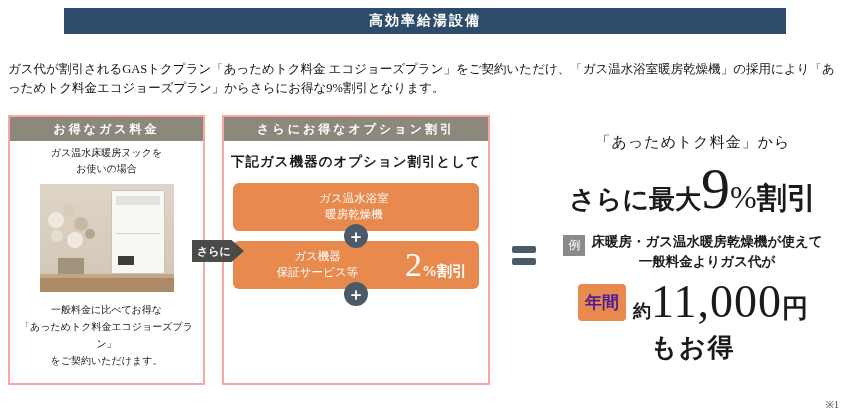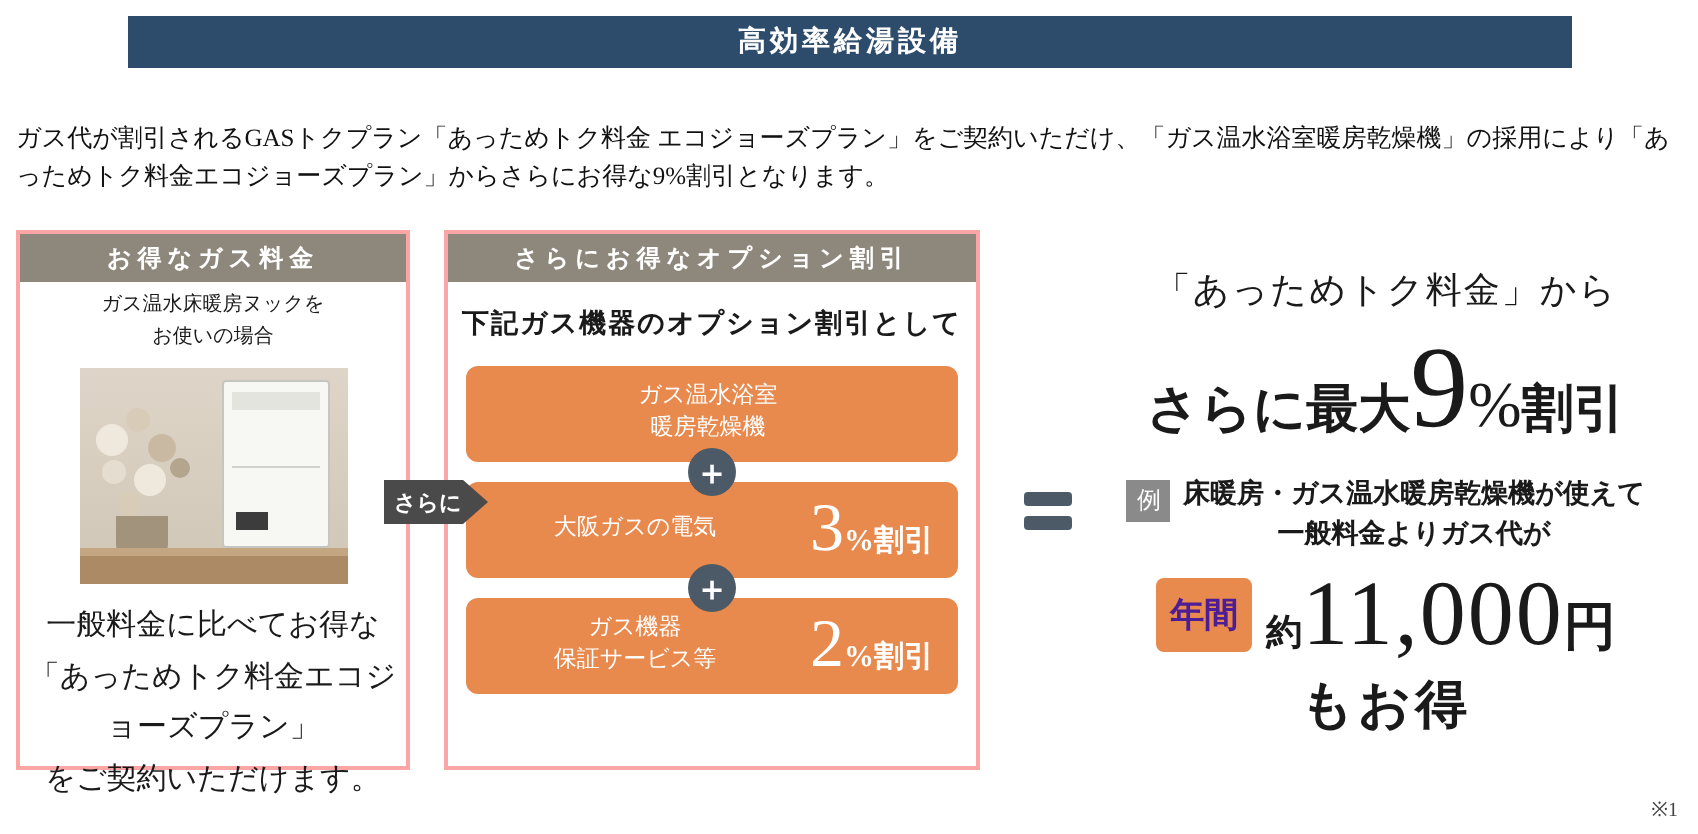--- a/index.html
+++ b/index.html
@@ -49,21 +49,21 @@
   .f3 { left:34px; top:33px; width:14px; height:14px; background:#c9b9a2; }
   .f4 { left:11px; top:46px; width:12px; height:12px; background:#e5ddcf; }
   .f5 { left:27px; top:48px; width:16px; height:16px; background:#efe9dd; }
   .f6 { left:45px; top:45px; width:10px; height:10px; background:#b3a58e; }
   .f7 { left:19px; top:62px; width:12px; height:12px; background:#d8cbb7; }
   .vase {
     position:absolute; left:18px; top:74px; width:26px; height:22px;
     background:#a2937d; border-radius:0 0 8px 8px;
   }
   .left-bottom-text {
-    margin-top:9px; text-align:center; font-size:15px; line-height:1.7;
+    margin-top:9px; text-align:center; font-size:10px; line-height:1.7;
     white-space:pre-line;
   }
   
   .sarani {
     position:absolute; left:192px; top:240px; width:52px; height:22px;
     background:#4a4a4a; color:#fff; font-size:11px; font-weight:bold;
     display:flex; align-items:center; padding-left:5px; z-index:3;
     clip-path:polygon(0 0, 76% 0, 100% 50%, 76% 100%, 0 100%);
   }
   
@@ -84,26 +84,26 @@
     width:24px; height:24px; border-radius:50%; background:#4b5a66; color:#fff;
     font-size:17px; font-weight:bold; display:flex; align-items:center; justify-content:center;
     z-index:2; font-family:"Liberation Sans", sans-serif;
   }
   .plus-1 { top:41px; } .plus-2 { top:99px; }
   
   .equals { position:absolute; left:512px; top:246px; width:24px; }
   .equals .bar { height:7px; background:#4b5a66; border-radius:2px; margin-bottom:5px; }
   
   .right-area { position:absolute; left:540px; top:133px; width:306px; text-align:center; }
-  .ryokin-line { font-size:18px; letter-spacing:1px; }
+  .ryokin-line { font-size:15px; letter-spacing:1px; }
   .headline { margin-top:8px; line-height:1; white-space:nowrap; }
   .headline .prefix { font-size:26px; font-weight:bold; }
   .headline .big-num { font-size:58px; }
   .headline .pct { font-size:32px; }
-  .headline .suffix { font-size:26px; font-weight:bold; }
+  .headline .suffix { font-size:30px; font-weight:bold; }
   .example-row { margin-top:14px; display:flex; align-items:flex-start; justify-content:center; gap:6px; }
   .example-badge { background:#8a8a8a; color:#fff; font-size:12px; padding:2px 5px; margin-top:3px; flex:0 0 auto; }
   .example-text { font-size:13.5px; font-weight:bold; line-height:1.5; white-space:pre-line; text-align:center; }
   .amount-row { margin-top:6px; display:flex; align-items:center; justify-content:center; gap:7px; }
   .yearly-box { background:#e8894d; color:#4c1d95; font-size:17px; font-weight:bold; padding:7px 7px; border-radius:4px; }
   .approx { font-size:18px; font-weight:bold; }
   .amount { font-size:46px; letter-spacing:1px; line-height:1; }
   .yen { font-size:26px; font-weight:bold; }
   .motoku { font-size:26px; font-weight:bold; margin-top:4px; letter-spacing:2px; }
   
@@ -148,24 +148,20 @@
 
   <div class="panel middle-panel">
     <div class="panel-header">さらにお得なオプション割引</div>
     <div class="subtitle">下記ガス機器のオプション割引として</div>
     <div class="rows">
       <div class="discount-row">
         <div class="row-label">ガス温水浴室
 暖房乾燥機</div>
       </div>
       <div class="plus-circle plus-1">＋</div>
-      <div class="discount-row">
-        <div class="row-label">大阪ガスの電気</div>
-        <div class="row-value"><span class="row-num">3</span><span class="row-suffix">%割引</span></div>
-      </div>
       <div class="plus-circle plus-2">＋</div>
       <div class="discount-row">
         <div class="row-label">ガス機器
 保証サービス等</div>
         <div class="row-value"><span class="row-num">2</span><span class="row-suffix">%割引</span></div>
       </div>
     </div>
   </div>
 
   <div class="equals">

